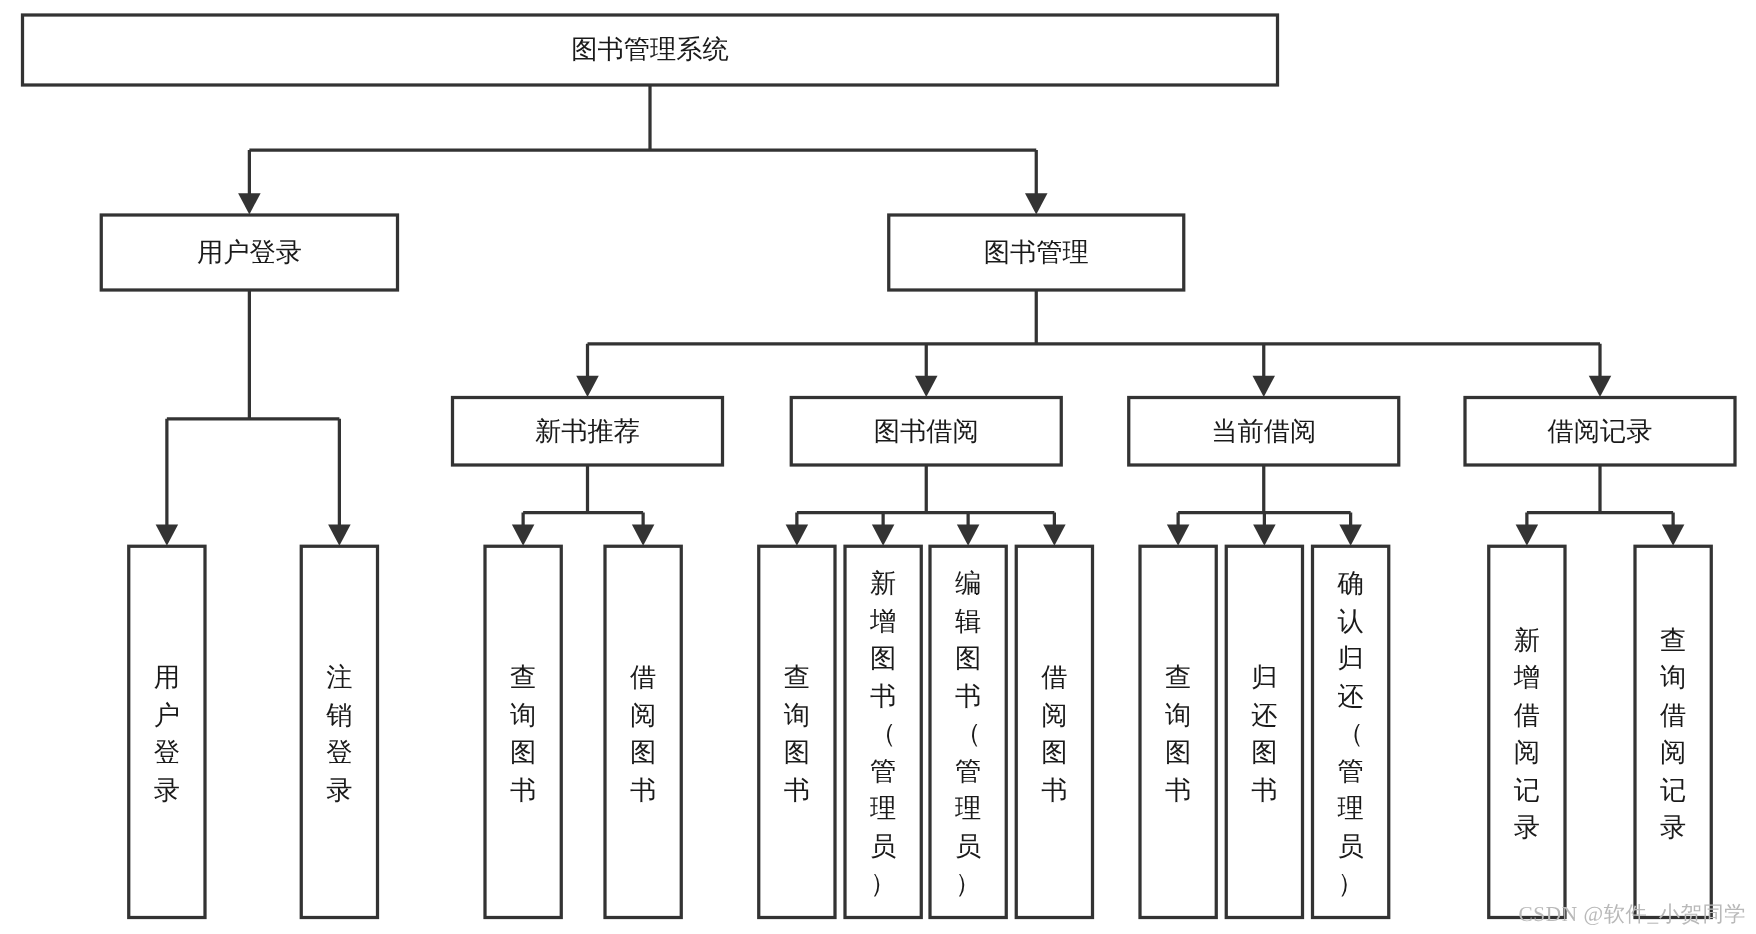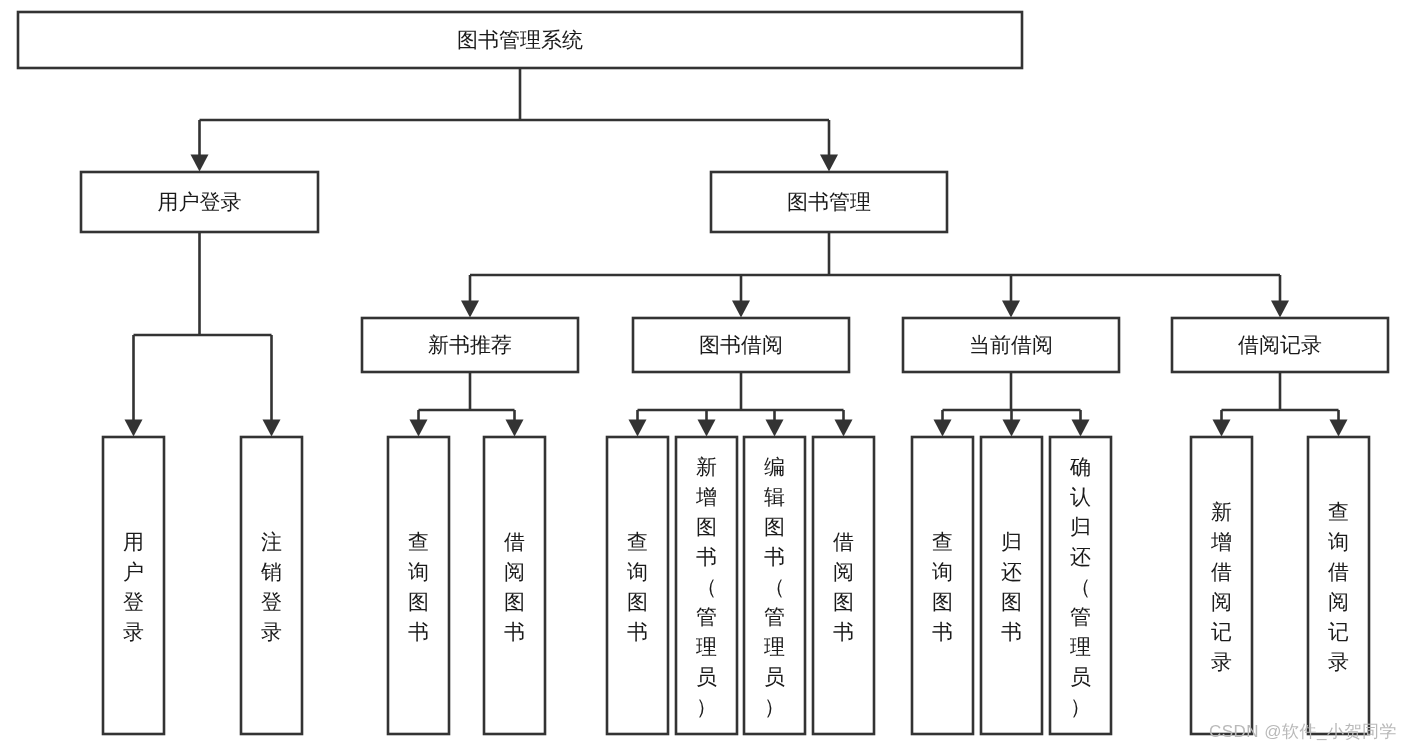--- a/index.html
+++ b/index.html
@@ -46,21 +46,21 @@
   .node-label-v {
     font-family: "DejaVu Sans", "Liberation Sans", sans-serif;
     font-size: 21px;
     fill: #1a1a1a;
     text-anchor: middle;
   }
   .watermark {
     position: absolute;
     right: 8px;
     bottom: 4px;
-    font-family: Liberation Sans, sans-serif;
+    font-family: Liberation Serif, serif;
     font-size: 17px;
     color: #b9b9b9;
     white-space: nowrap;
     letter-spacing: 0.5px;
     margin-top: 41px;
   }
 </style>
 </head>
 <body>
 

